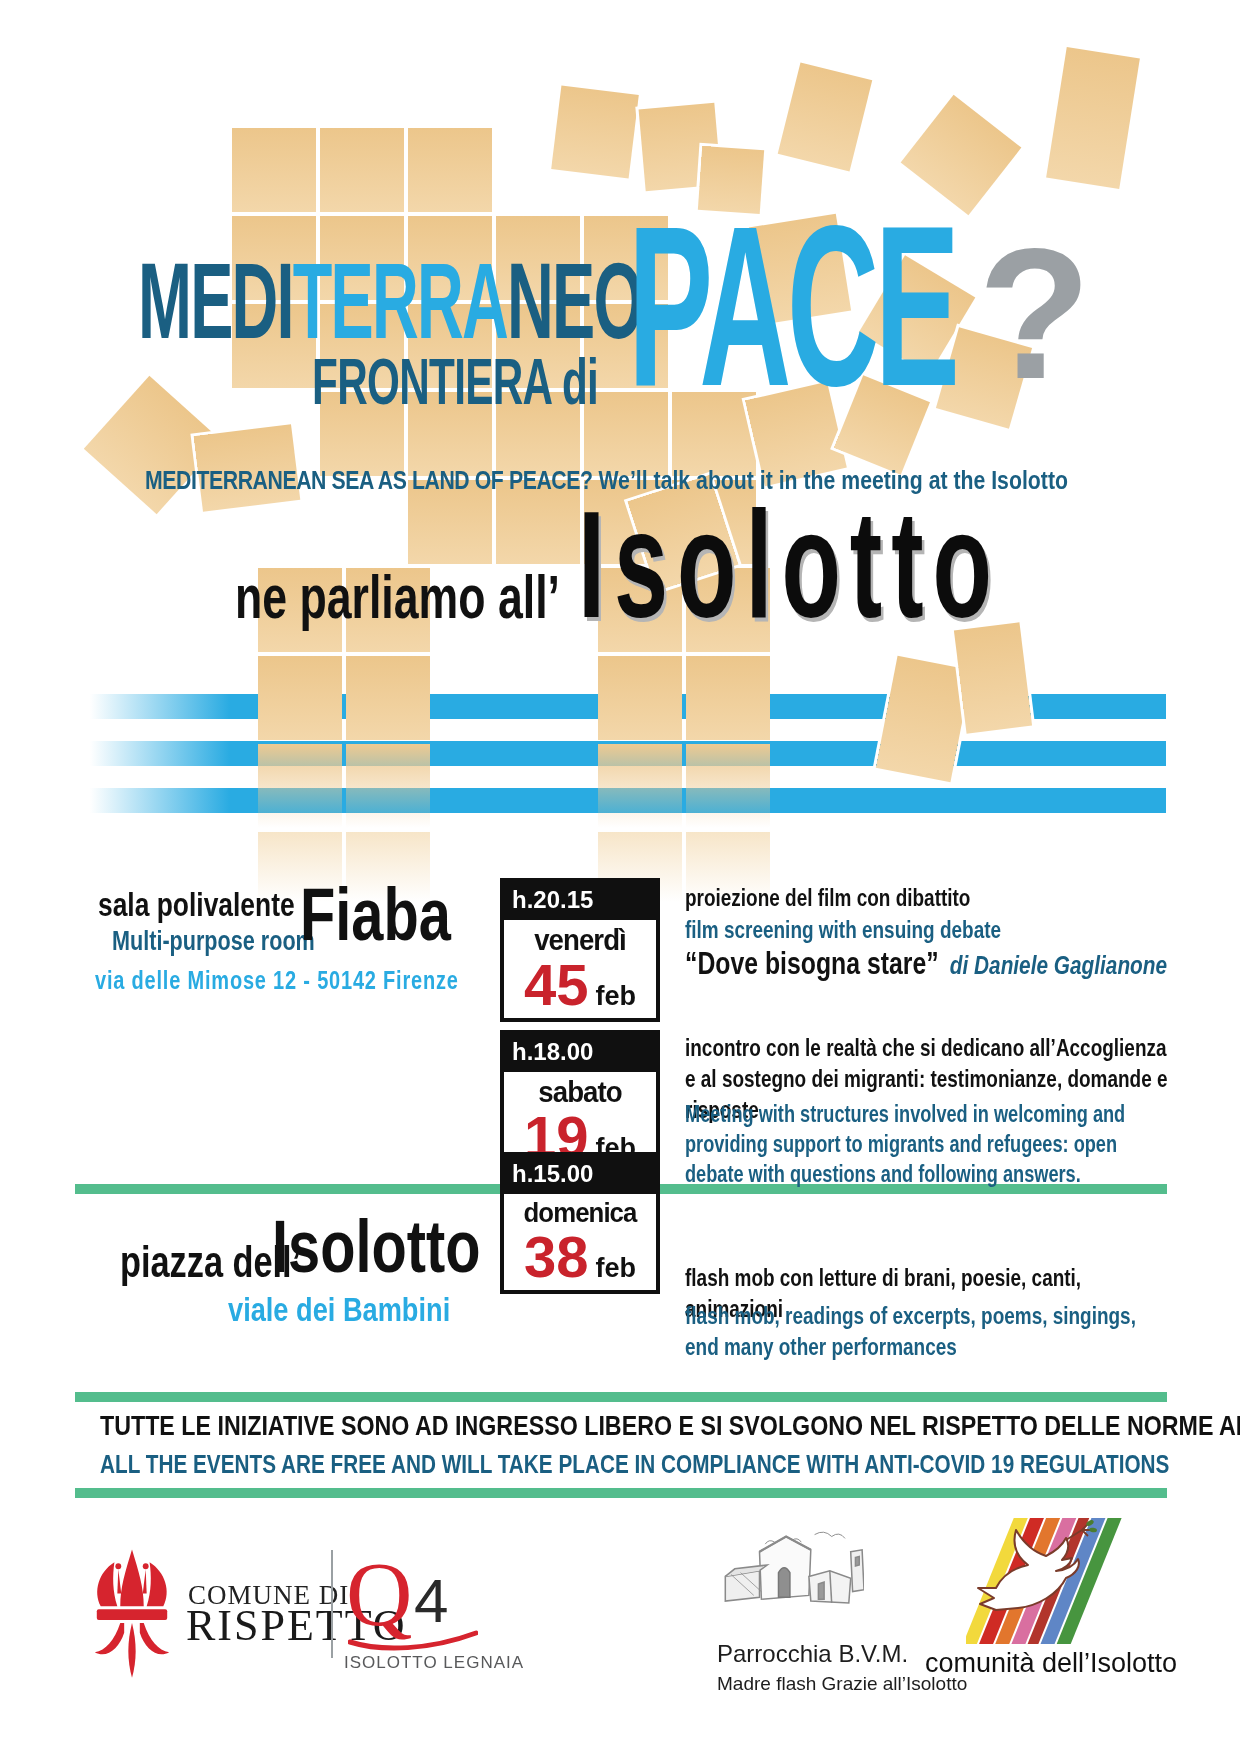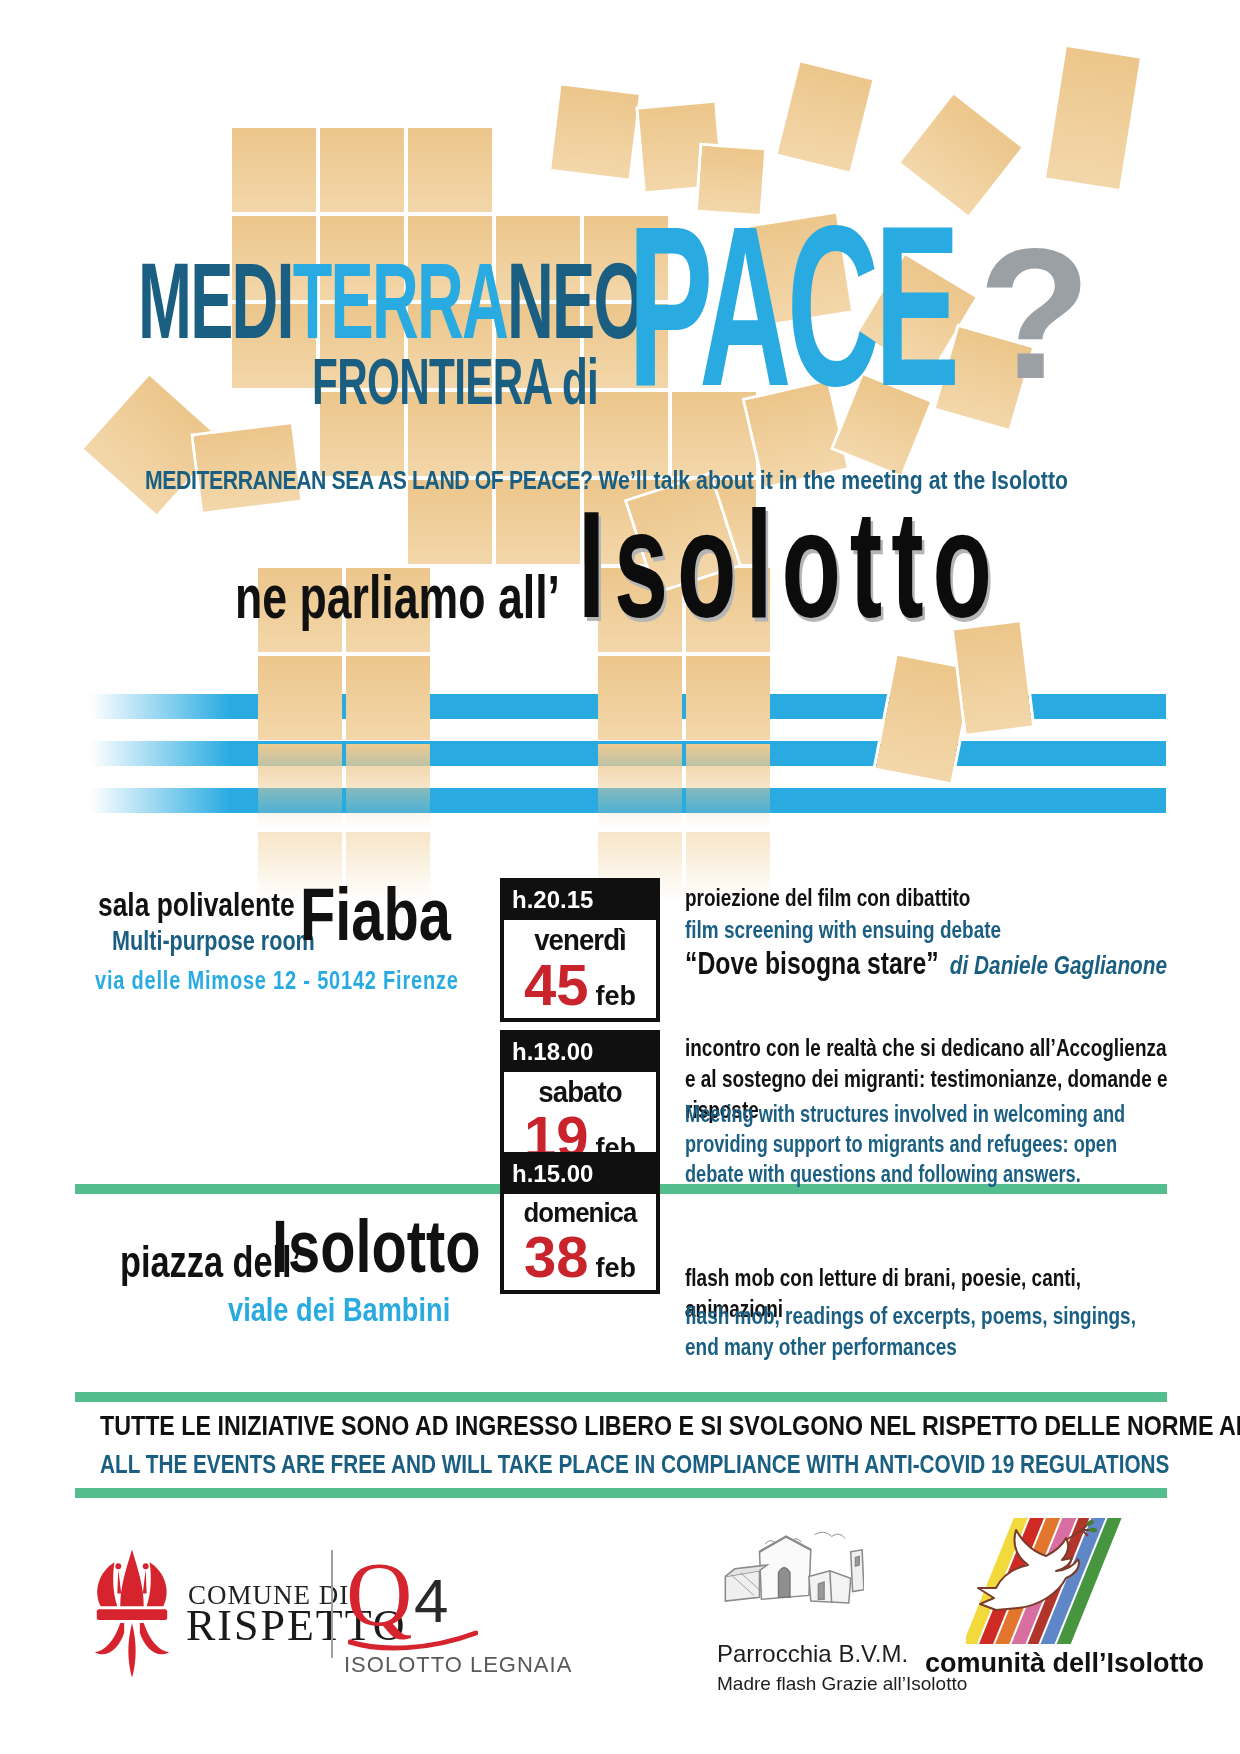--- a/index.html
+++ b/index.html
@@ -54,26 +54,26 @@
   .notice-it{left:100px;top:1412px;font-size:28px;font-weight:bold;transform:scaleX(0.83);}
   .notice-en{left:100px;top:1452px;font-size:25px;font-weight:bold;color:#1a5f82;transform:scaleX(0.83);}
   
   .lily{position:absolute;left:88px;top:1545px;z-index:5;}
   .comune1{left:188px;top:1582px;font-family:"Liberation Serif",serif;font-size:27px;letter-spacing:1px;color:#222;}
   .comune2{left:186px;top:1604px;font-family:"Liberation Serif",serif;font-size:44px;letter-spacing:2px;color:#1a1a1a;}
   .vdivider{position:absolute;left:331px;top:1550px;width:2px;height:108px;background:#9aa0a3;z-index:5;}
   .q4q{left:346px;top:1548px;font-family:"Liberation Serif",serif;font-size:92px;color:#d6242e;}
   .q4n{left:414px;top:1570px;font-size:62px;color:#2a2a2a;}
   .q4swoosh{position:absolute;left:348px;top:1630px;z-index:5;}
-  .q4cap{left:344px;top:1654px;font-size:22px;letter-spacing:1px;color:#58595b;}
+  .q4cap{left:344px;top:1654px;font-size:17px;letter-spacing:1px;color:#58595b;}
   .church{position:absolute;left:712px;top:1530px;z-index:5;}
   .parr1{left:717px;top:1642px;font-size:24px;color:#1d1d1d;}
   .parr2{left:717px;top:1674px;font-size:19px;color:#1d1d1d;}
   .doverainbow{position:absolute;left:966px;top:1518px;z-index:5;}
-  .community{left:925px;top:1650px;font-size:27px;font-weight:bold;color:#111;}
+  .community{left:925px;top:1650px;font-size:27px;font-weight:normal;color:#111;}
 </style>
 </head>
 <body>
 
 <div class="poster">
 
   <div id="mosaic">
       <div class="tile" style="left: 232px; top: 128px; width: 84px; height: 84px;"></div>
       <div class="tile" style="left: 320px; top: 128px; width: 84px; height: 84px;"></div>
       <div class="tile" style="left: 408px; top: 128px; width: 84px; height: 84px;"></div>

